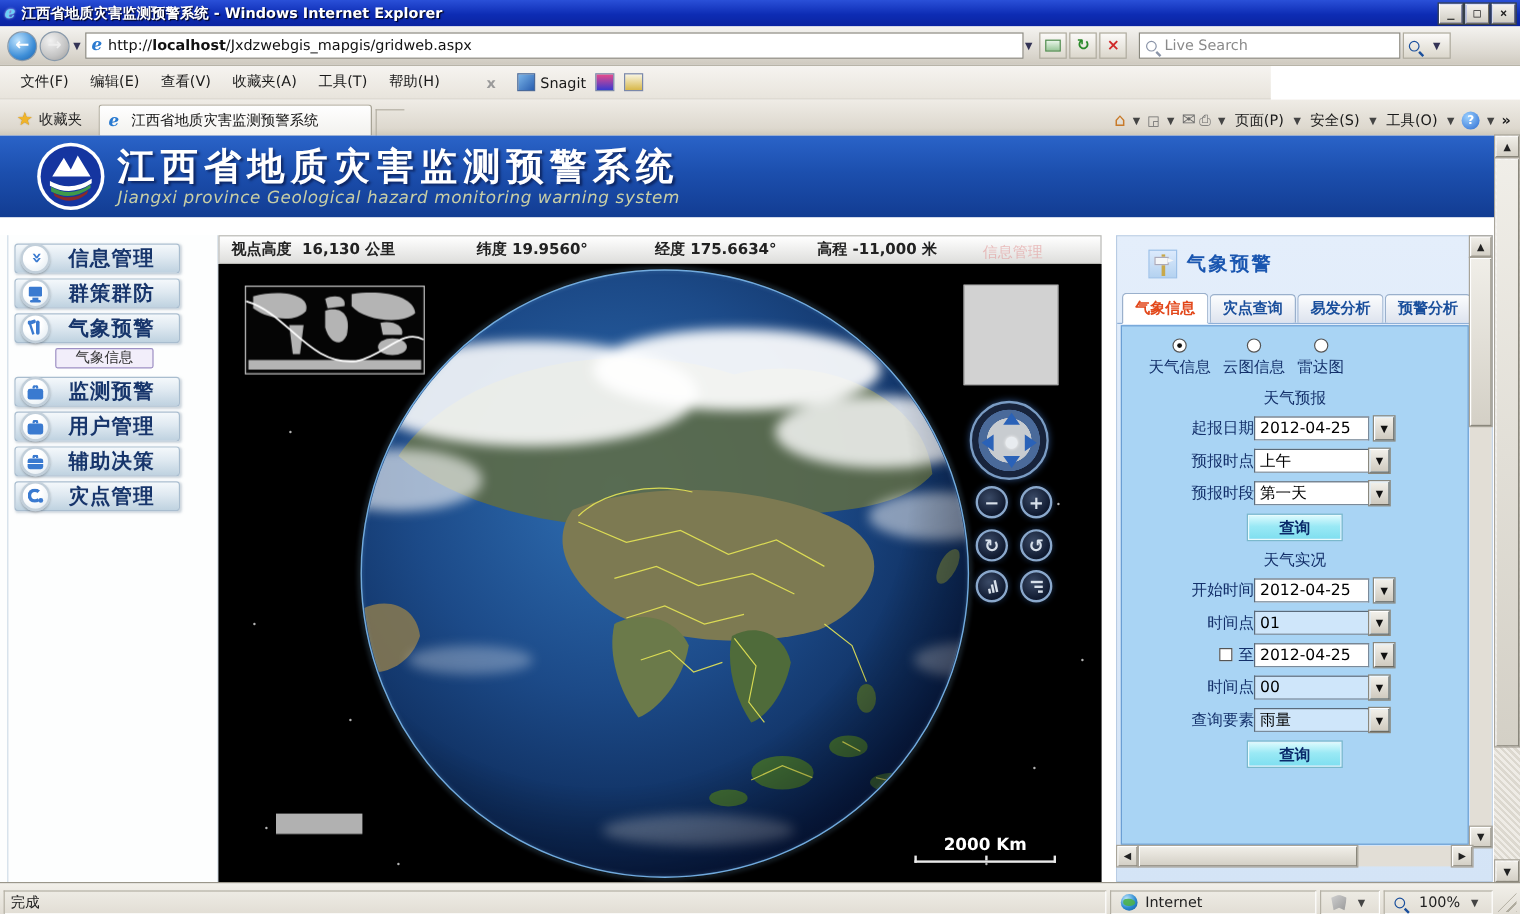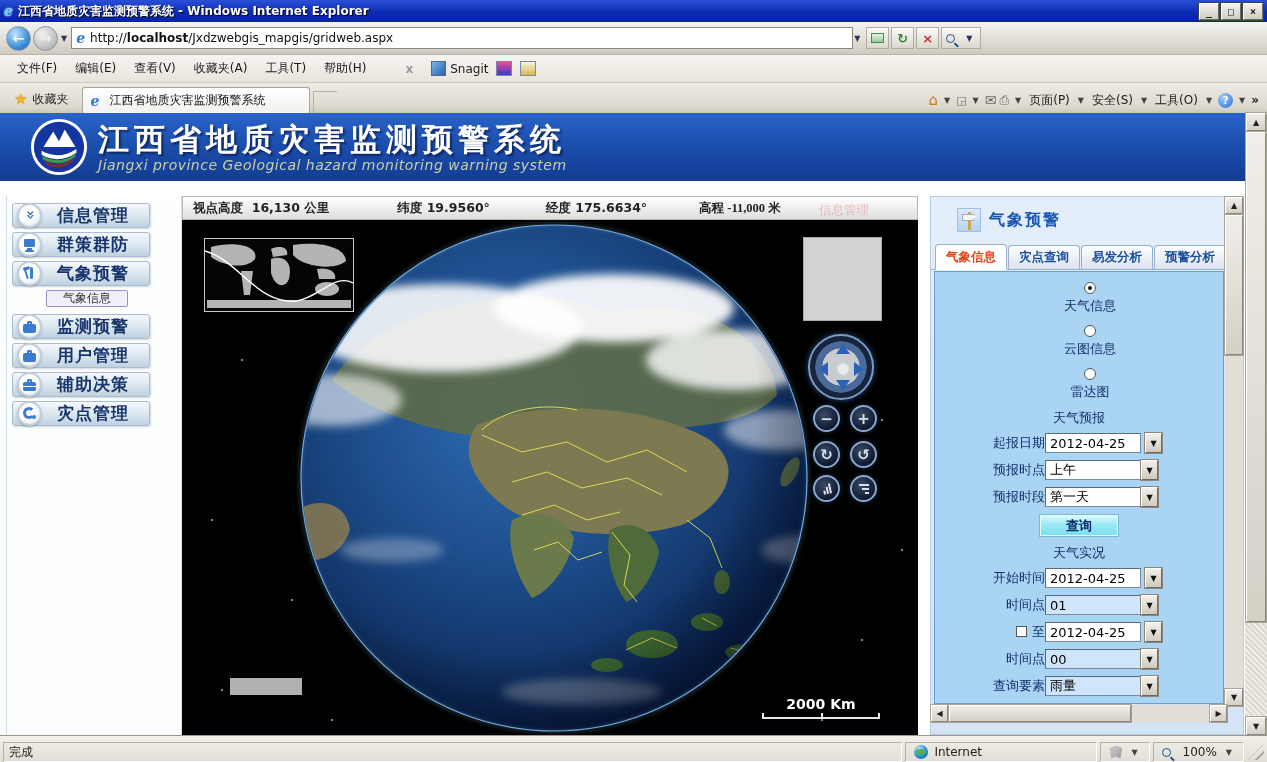--- a/index.html
+++ b/index.html
@@ -31,21 +31,21 @@
   .sqbtn { width:23px; height:22px; margin-left:2px; display:flex; align-items:center; justify-content:center;
     border:1px solid #b0ac9f; background:linear-gradient(180deg,#fbfaf8,#dbd7cc); font-size:13px; }
   #search-field { flex:0 0 218px; height:22px; background:#fff; border:1px solid #8a887e; margin-left:10px;
     display:flex; align-items:center; padding:0 5px; color:#8a8a8a; }
   .lens { width:9px; height:9px; border:1.5px solid #8a94a8; border-radius:50%; position:relative; display:inline-block; margin-right:6px; }
   .lens::after { content:""; position:absolute; width:5px; height:1.5px; background:#8a94a8; transform:rotate(45deg); left:7px; top:9px; }
   .lens.blue { border-color:#1a4f9c; } .lens.blue::after { background:#1a4f9c; }
   #search-go { width:40px; height:22px; margin-left:2px; border:1px solid #b0ac9f;
     background:linear-gradient(180deg,#fbfaf8,#dbd7cc); display:flex; align-items:center; justify-content:center; gap:4px; }
 
-  #menubar { position:absolute; left:0; top:55px; width:1267px; height:28px; background:linear-gradient(180deg,#f6f4f0,#e8e4dc);
+  #menubar { position:absolute; left:0; top:55px; width:1059px; height:28px; background:linear-gradient(180deg,#f6f4f0,#e8e4dc);
     border-bottom:1px solid #cfcabf; display:flex; align-items:center; padding:0 8px; color:#1a1a1a; }
   .menu-item { padding:3px 9px; }
   #menu-x { color:#9a9a9a; margin:0 18px 0 30px; font-weight:bold; }
   .snagit-ico { width:15px; height:15px; background:linear-gradient(135deg,#7ab4e8,#2a5fb0); border:1px solid #4a6a9a; margin-right:4px; }
   .tool-ico { width:16px; height:15px; border:1px solid #7a88aa; margin-left:8px; }
   .tool-ico.a { background:linear-gradient(180deg,#e84a8a,#3a3ad0); } .tool-ico.b { background:linear-gradient(180deg,#f8f4e0,#d8b84a); }
 
   #tabbar { position:absolute; left:0; top:83px; width:1267px; height:30px;
     background:linear-gradient(180deg,#efece6 0%,#ddd8ce 80%,#cdc8bc 100%); display:flex; align-items:flex-end; }
   #fav-button { display:flex; align-items:center; gap:5px; padding:0 10px; height:24px; margin:0 4px 2px 4px; color:#222; }
@@ -101,21 +101,21 @@
   .ig-gear .ring { left:4px; top:4px; width:12px; height:12px; background:none; border:3px solid #3a7ad0; border-radius:50%; border-right-color:transparent; }
   .ig-gear .dot { left:13px; top:12px; width:4px; height:4px; border-radius:50%; }
   #sub-item { width:82px; height:17px; margin:2px 0 7px 46px; border:1px solid #9d8fc4; background:#f2eefa; border-radius:2px;
     display:flex; align-items:center; justify-content:center; font-size:12px; color:#333; }
 
   
   #map { position:absolute; left:182px; top:0; width:736px; height:539px; }
   #map-infobar { position:relative; height:24px; background:linear-gradient(180deg,#ffffff,#dededc); border:1px solid #b8b8b4;
     display:flex; align-items:center; font-weight:bold; color:#222; font-size:12.5px; }
   .coord { margin-left:12px; white-space:nowrap; }
-  .coord:nth-child(1){ margin-left:10px; } .coord:nth-child(2){ margin-left:68px; } .coord:nth-child(3){ margin-left:56px; } .coord:nth-child(4){ margin-left:52px;font-family:Liberation Serif, serif; }
+  .coord:nth-child(1){ margin-left:10px; } .coord:nth-child(2){ margin-left:68px; } .coord:nth-child(3){ margin-left:56px; } .coord:nth-child(4){ margin-left:34px; }
   #downloading { position:absolute; right:48px; top:5px; color:#e08a8a; opacity:.5; font-weight:normal; }
   #viewport { position:relative; width:736px; height:515px; background:#000; overflow:hidden; }
   #inset { position:absolute; left:22px; top:18px; width:150px; height:74px; border:1px solid #c8c8c8; background:#050505; }
   #ctrl-square { position:absolute; right:36px; top:17px; width:79px; height:84px; background:#d2d2d2; border:1px solid #aaa; }
   #compass { position:absolute; right:44px; top:114px; width:66px; height:66px; border-radius:50%;
     background:radial-gradient(circle,#c8ccd0 0 42%,#4a6a9a 43% 58%, #18243c 59%); border:2px solid #7a9cc4; box-shadow:0 0 6px #2a4a7a; }
   .ctri { position:absolute; width:0; height:0; }
   .ctri.up    { left:26px; top:8px;  border-left:7px solid transparent; border-right:7px solid transparent; border-bottom:10px solid #2a62b8; }
   .ctri.down  { left:26px; bottom:8px; border-left:7px solid transparent; border-right:7px solid transparent; border-top:10px solid #2a62b8; }
   .ctri.left  { top:26px; left:8px; border-top:7px solid transparent; border-bottom:7px solid transparent; border-right:10px solid #2a62b8; }
@@ -140,21 +140,21 @@
   #signpost .post { position:absolute; left:10px; top:3px; width:3px; height:18px; background:#c8a84a; }
   #signpost .sign { position:absolute; left:4px; top:5px; width:12px; height:7px; background:#f4f6f8; border:1px solid #aab; }
   #signpost .sign::after { content:""; position:absolute; right:-5px; top:0px; border-top:2.5px solid transparent; border-bottom:2.5px solid transparent; border-left:5px solid #f4f6f8; }
   #panel-title { color:#1a56b0; font-weight:bold; font-size:16px; letter-spacing:2px; }
   #tabs { display:flex; align-items:flex-end; height:27px; padding-left:4px; border-bottom:1px solid #8fb0d8; }
   .tab { flex:0 0 72px; height:24px; margin-right:1px; border:1px solid #9ab0cc; border-bottom:none; border-radius:4px 4px 0 0;
     background:linear-gradient(180deg,#fcfdfe,#dde3ee); display:flex; align-items:center; justify-content:center;
     font-weight:bold; font-size:12.5px; color:#1a4f9c; white-space:nowrap; }
   .tab.active { background:#fff; color:#e2471a; height:26px; margin-bottom:-1px; border-bottom:1px solid #fff; }
   #panel-box { position:absolute; left:3px; right:1px; top:74px; bottom:0; background:#a9d4f4; border:1px solid #6b9fd4; overflow:hidden; }
-  #radio-row { display:flex; gap:10px; padding:10px 0 0 22px;flex-direction:column; }
+  #radio-row { display:flex; gap:10px; padding:10px 0 0 22px; }
   .radio-col { display:flex; flex-direction:column; align-items:center; color:#14306a; font-size:13px; }
   .radio { width:12px; height:12px; border-radius:50%; background:#fff; border:1px solid #555; margin-bottom:3px; position:relative; }
   .radio.on::after { content:""; position:absolute; left:3px; top:3px; width:4px; height:4px; border-radius:50%; background:#111; }
   .sec-title { text-align:center; color:#14306a; font-size:13px; margin-top:8px; }
   .frow { display:flex; align-items:center; margin:5px 0 0 14px; height:22px; }
   .flabel { width:96px; text-align:right; color:#14306a; font-size:13px; flex:0 0 auto; }
   .combo { display:flex; align-items:center; }
   .cfield { height:20px; background:#fff; border:1px solid #7a8a9a; border-top-color:#5a6a7a; border-left-color:#5a6a7a;
     display:flex; align-items:center; padding:0 4px; font-size:13px; color:#000; }
   .cfield.blue { background:#cfe6fa; }
@@ -218,20 +218,24 @@
   <div id="url-field">
     <span class="ie-e" style="color:#2a7ad0; text-shadow:none;">e</span>
     <span id="url-text"><span>http://</span><b>localhost</b><span>/Jxdzwebgis_mapgis/gridweb.aspx</span></span>
   </div>
   <span class="mini-drop">▼</span>
   <span class="sqbtn">
       <span style="width:13px;height:10px;border:1px solid #4a8a4a;background:linear-gradient(180deg,#e8f4e8,#9ac89a);display:inline-block;"></span>
     </span>
   <span class="sqbtn" style="color:#2a8a2a;font-weight:bold;">↻</span>
   <span class="sqbtn" style="color:#d02a2a;font-weight:bold;">×</span>
+  <div id="search-field">
+    <span class="lens"></span>
+    <span>Live Search</span>
+  </div>
   <div id="search-go">
     <span class="lens blue"></span>
     <span class="mini-drop">▼</span>
   </div>
 </div>
 
 <div id="menubar">
   <span class="menu-item">文件(F)</span>
   <span class="menu-item">编辑(E)</span>
   <span class="menu-item">查看(V)</span>
@@ -591,21 +595,21 @@
 </div>
 
 <div id="page-vscroll">
   <span class="sb arrow" id="pg-up" style="display:flex;align-items:center;justify-content:center;font-size:8px;">▲</span>
   <span class="sb" id="pg-thumb" style="display:block;"></span>
   <span class="sb arrow" id="pg-down" style="display:flex;align-items:center;justify-content:center;font-size:8px;">▼</span>
 </div>
 
 <div id="statusbar">
   <div id="status-text">完成</div>
-  <div class="status-cell" style="width:192px;">
+  <div class="status-cell" style="width:172px;">
     <span id="inet-globe"></span>
     <span>Internet</span>
   </div>
   <div class="status-cell">
     <span id="shield-ico"></span>
     <span class="cmd-drop">▼</span>
   </div>
   <div class="status-cell">
     <span class="lens blue"></span>
     <span>100%</span>

